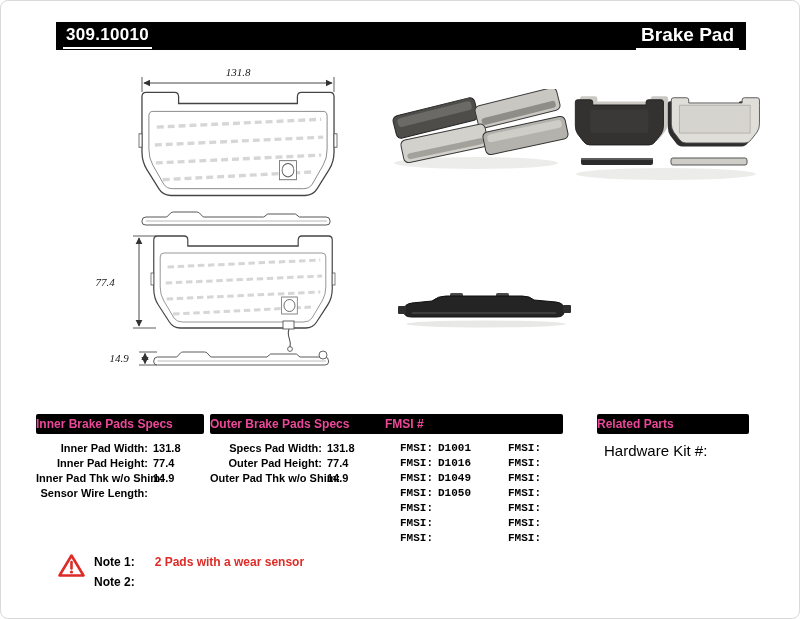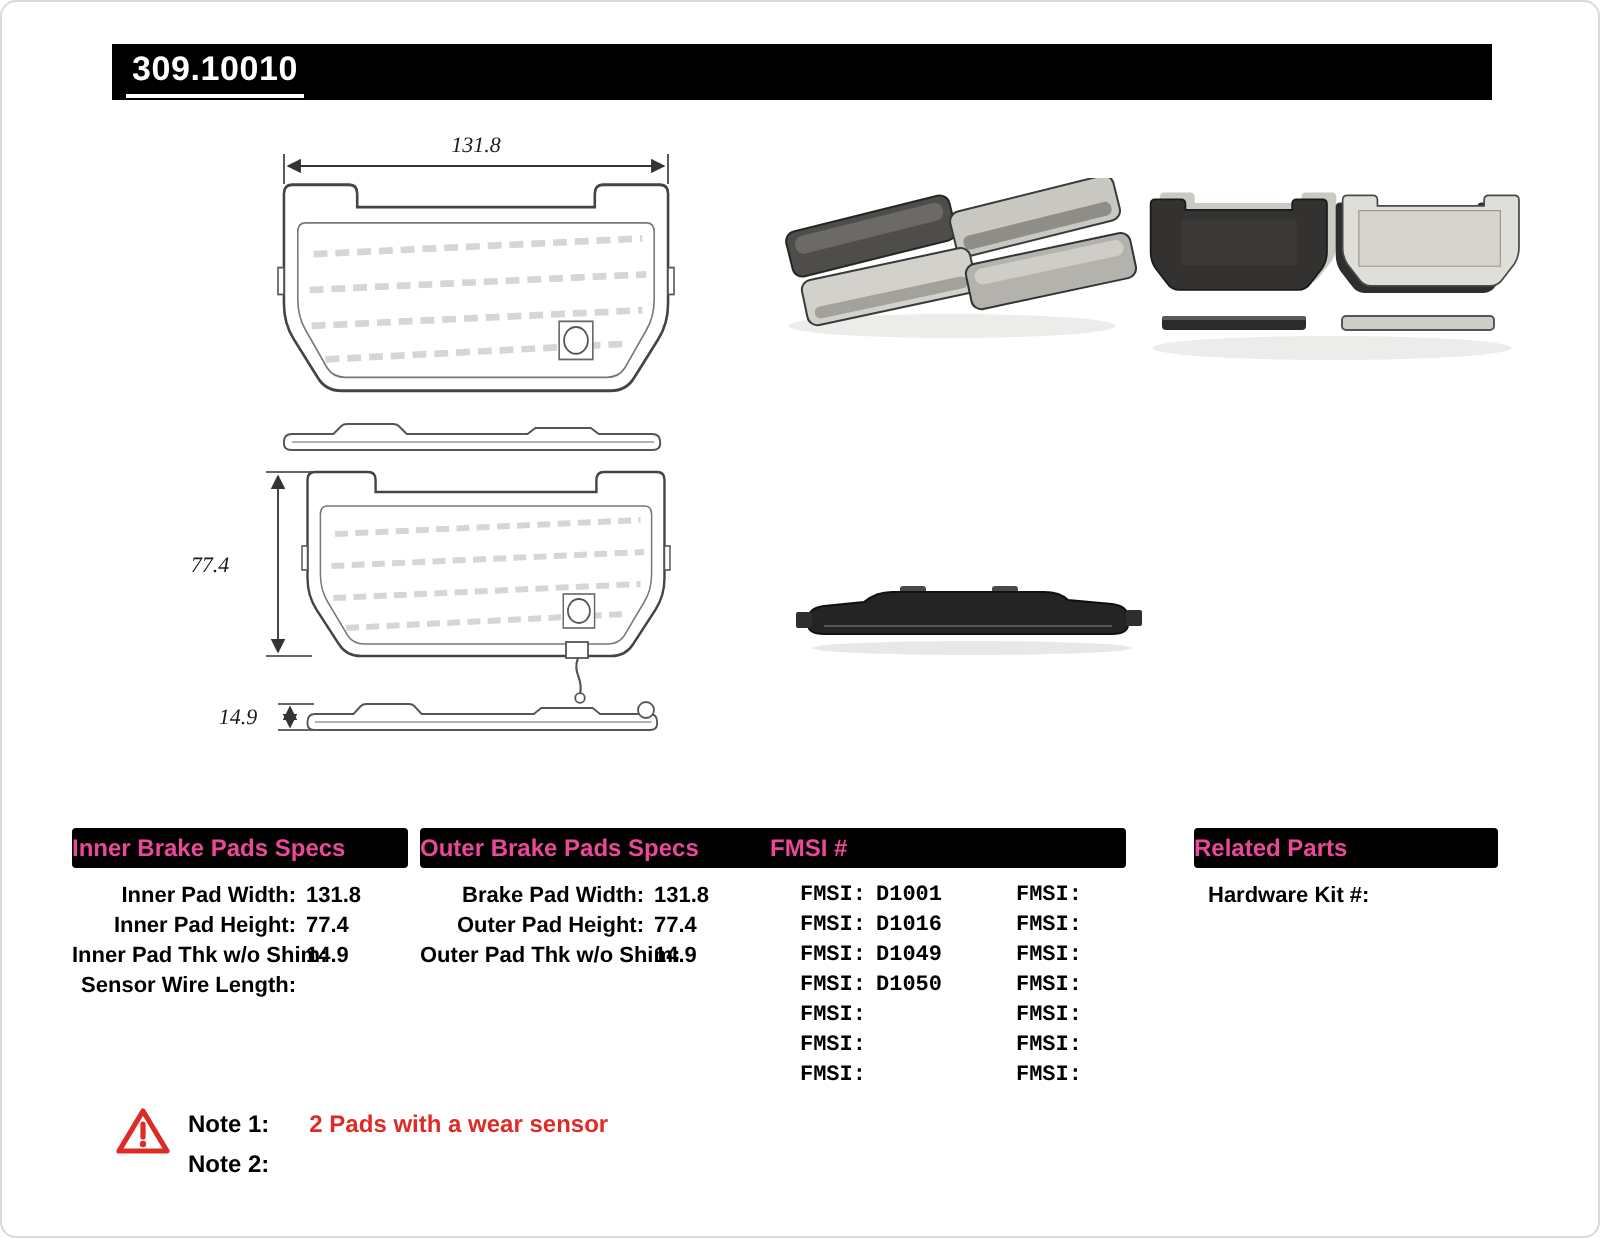--- a/index.html
+++ b/index.html
@@ -20,36 +20,37 @@
   svg.abs { position:absolute; }
 
   
   .tbl-header { position:absolute; height:20px; background:#000; color:#ec4899;
             font-size:12px; font-weight:bold; text-align:left; line-height:20px;
             border-radius:2px; }
   .spec-rows { position:absolute; display:grid; column-gap:5px; row-gap:1px;
             font-size:11px; font-weight:bold; line-height:14px; color:#000; }
   .spec-rows .lbl { text-align:right; white-space:nowrap; }
   .spec-rows .val { text-align:left; white-space:nowrap; }
-  .related-row { position:absolute; font-size:11px; font-weight:bold; color:#000; white-space:nowrap; }
+  .related-row { position:absolute; font-size:15px; font-weight:normal; color:#000; white-space:nowrap; }
 
   
   .note-line { position:absolute; font-size:12px; font-weight:bold; color:#000; white-space:nowrap; }
   .note-red { color:#dd2c27; margin-left:20px; }
 
   
   .dimtext { font-family:"Liberation Serif", serif; font-style:italic; font-size:11px; fill:#1a1a1a; }
 </style>
 </head>
 <body>
 
 <div class="page">
 
   <div class="topbar">
     <span class="part-number">309.10010</span>
+    <span class="product-type">Brake Pad</span>
   </div>
 
   <svg class="abs" style="left:60px; top:62px;" width="310" height="320" viewBox="0 0 310 320">
     <defs>
       <marker id="arr" viewBox="0 0 10 10" refX="9" refY="5" markerWidth="8" markerHeight="8" orient="auto-start-reverse">
         <path d="M0,0 L10,5 L0,10 z" fill="#333"></path>
       </marker>
       <g id="padFront">
         <path d="M3,18 L3,7 Q3,3 7,3 L36,3 Q40,3 40,7 L40,13 L160,13 L160,7 Q160,3 164,3 L193,3 Q197,3 197,7 L197,18 L197,56 Q197,65 192,72 L180,89 Q176,95 168,95 L32,95 Q24,95 20,89 L8,72 Q3,65 3,56 Z" fill="#ffffff" stroke="#444" stroke-width="1.3"></path>
         <path d="M14,20 L186,20 Q190,20 190,24 L190,54 Q190,62 186,68 L175,85 Q172,89 166,89 L34,89 Q28,89 25,85 L14,68 Q10,62 10,54 L10,24 Q10,20 14,20 Z" fill="#ffffff" stroke="#777" stroke-width="0.8"></path>
@@ -172,21 +173,21 @@
     <span class="val">131.8</span>
     <span class="lbl">Inner Pad Height:</span>
     <span class="val">77.4</span>
     <span class="lbl">Inner Pad Thk w/o Shim:</span>
     <span class="val">14.9</span>
     <span class="lbl">Sensor Wire Length:</span>
     <span class="val"></span>
   </div>
 
   <div class="spec-rows" style="left:209px; top:440px; width:169px; grid-template-columns:112px 1fr;">
-    <span class="lbl">Brake Pad Width:</span>
+    <span class="lbl">Specs Pad Width:</span>
     <span class="val">131.8</span>
     <span class="lbl">Outer Pad Height:</span>
     <span class="val">77.4</span>
     <span class="lbl">Outer Pad Thk w/o Shim:</span>
     <span class="val">14.9</span>
   </div>
 
   <div class="spec-rows" style="left:386px; top:440px; width:202px; grid-template-columns:46px 54px 44px 40px;font-family:Liberation Mono, monospace;">
     <span class="lbl">FMSI:</span>
     <span class="val">D1001</span>

